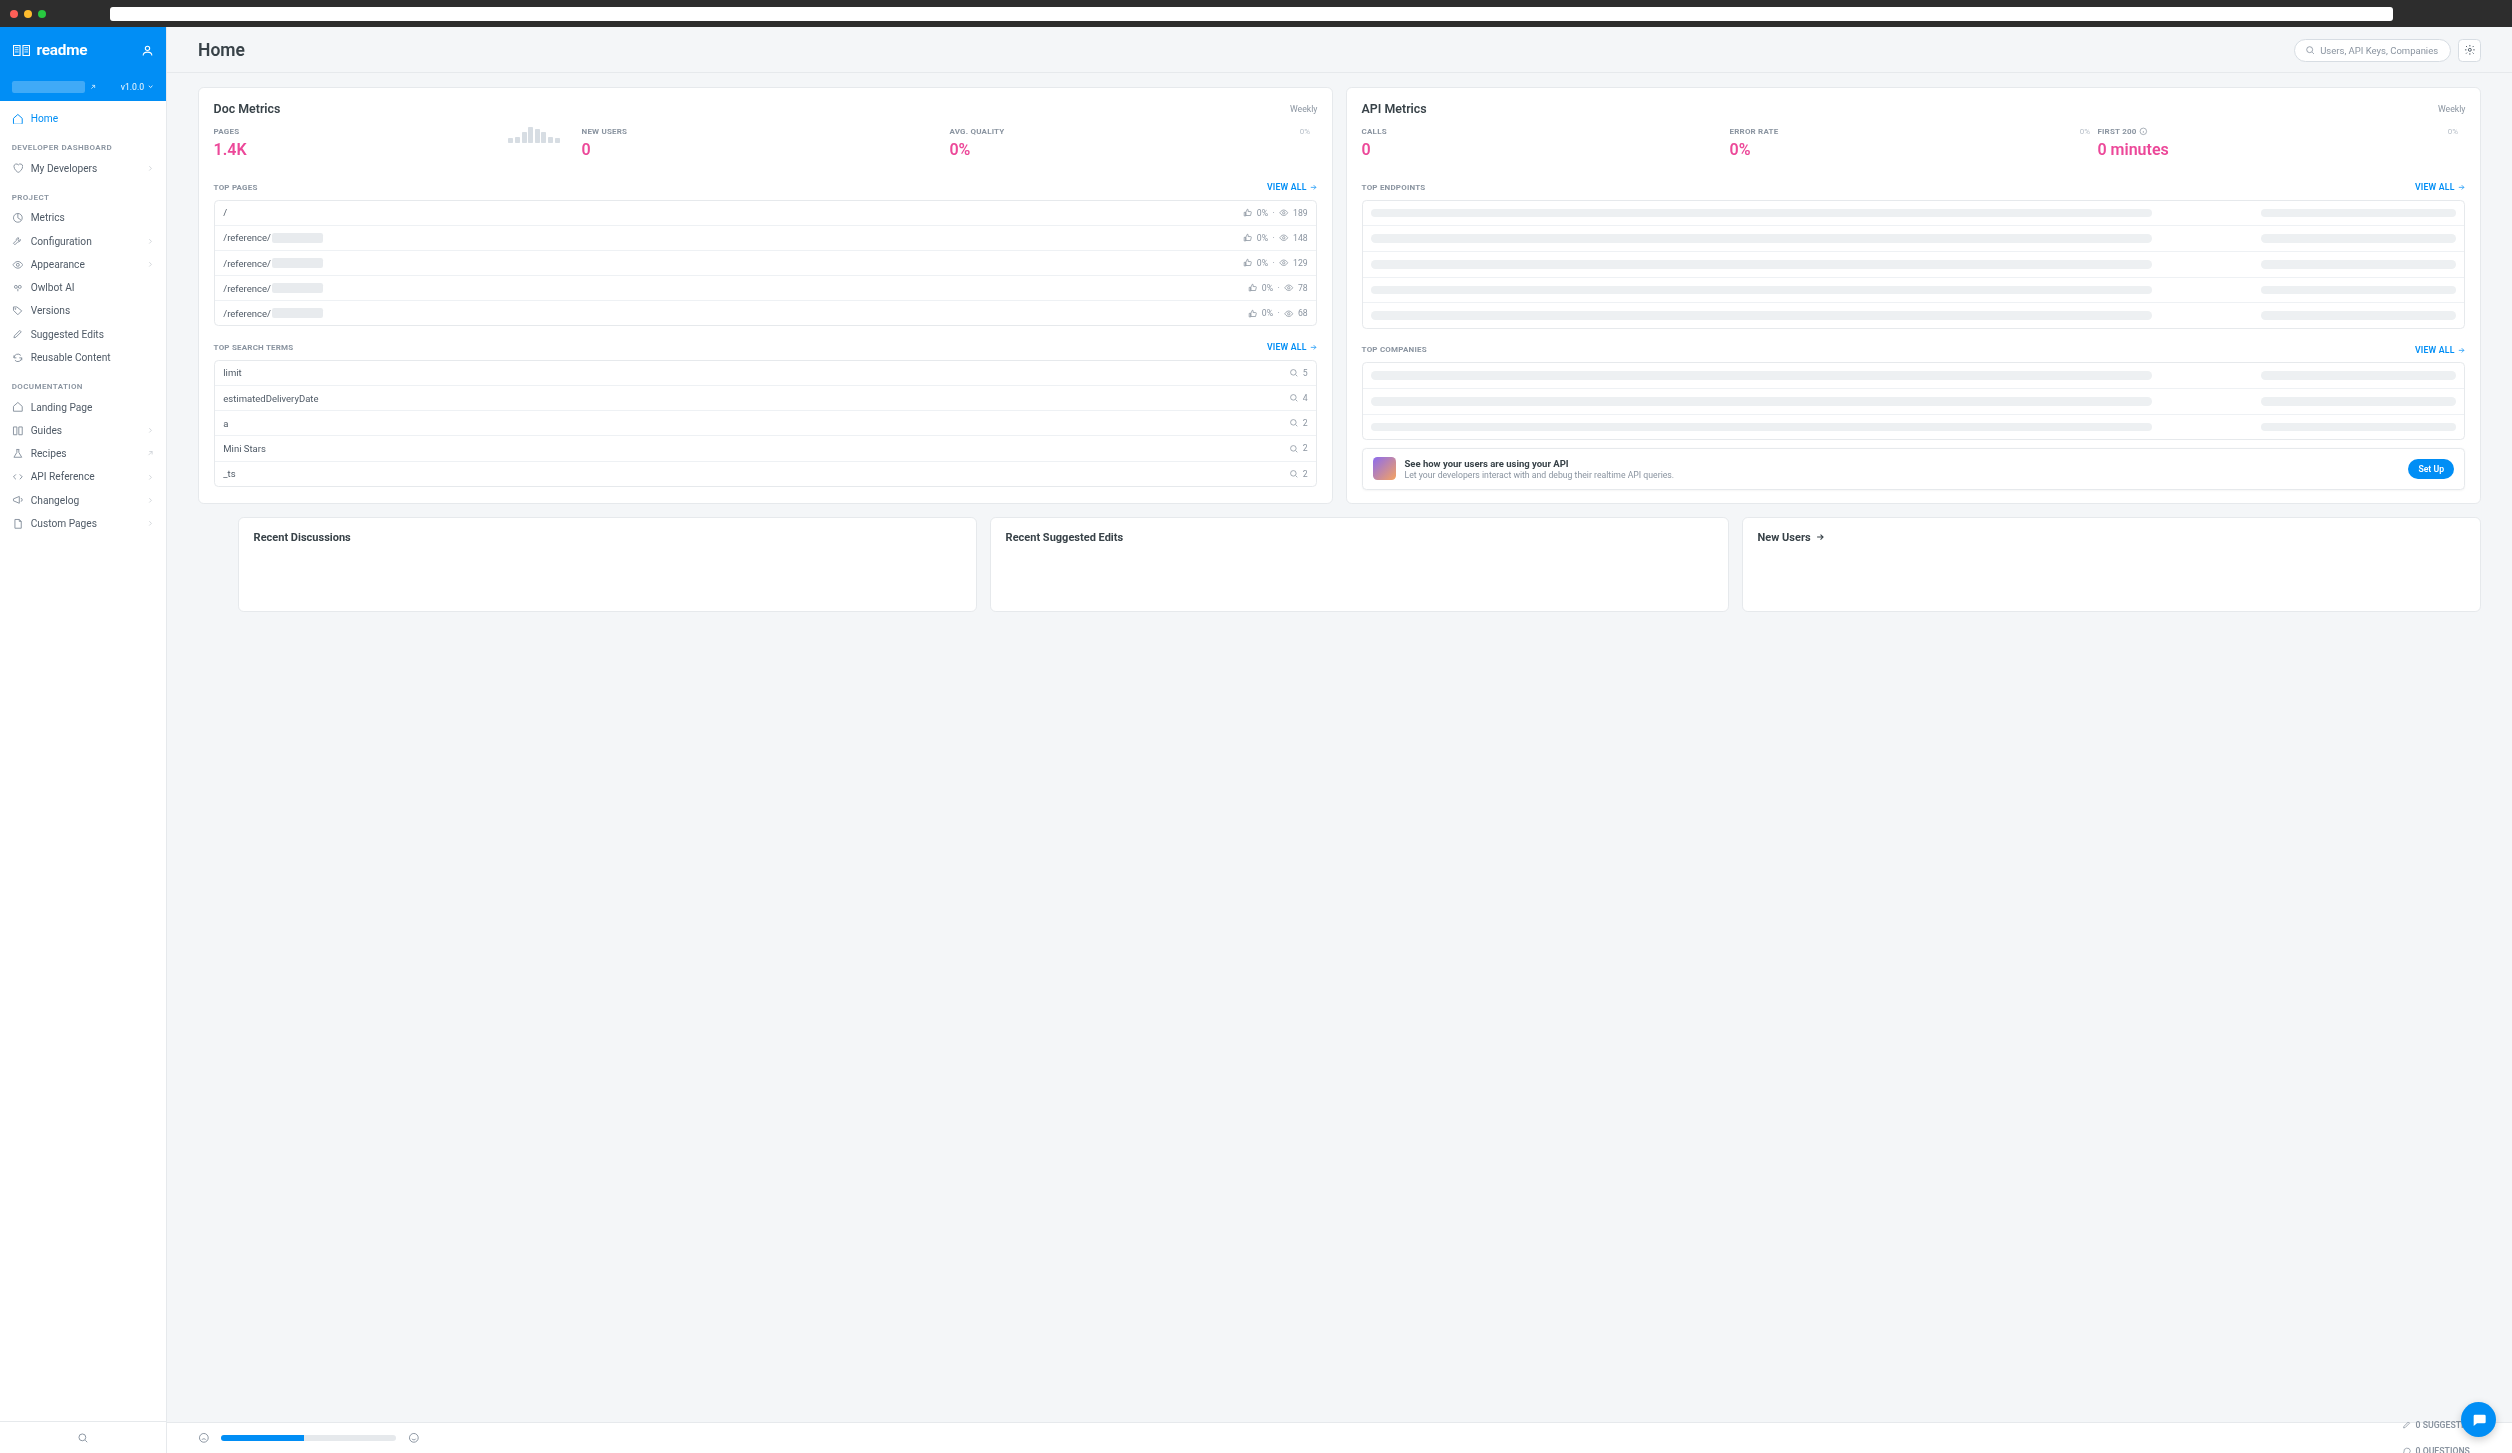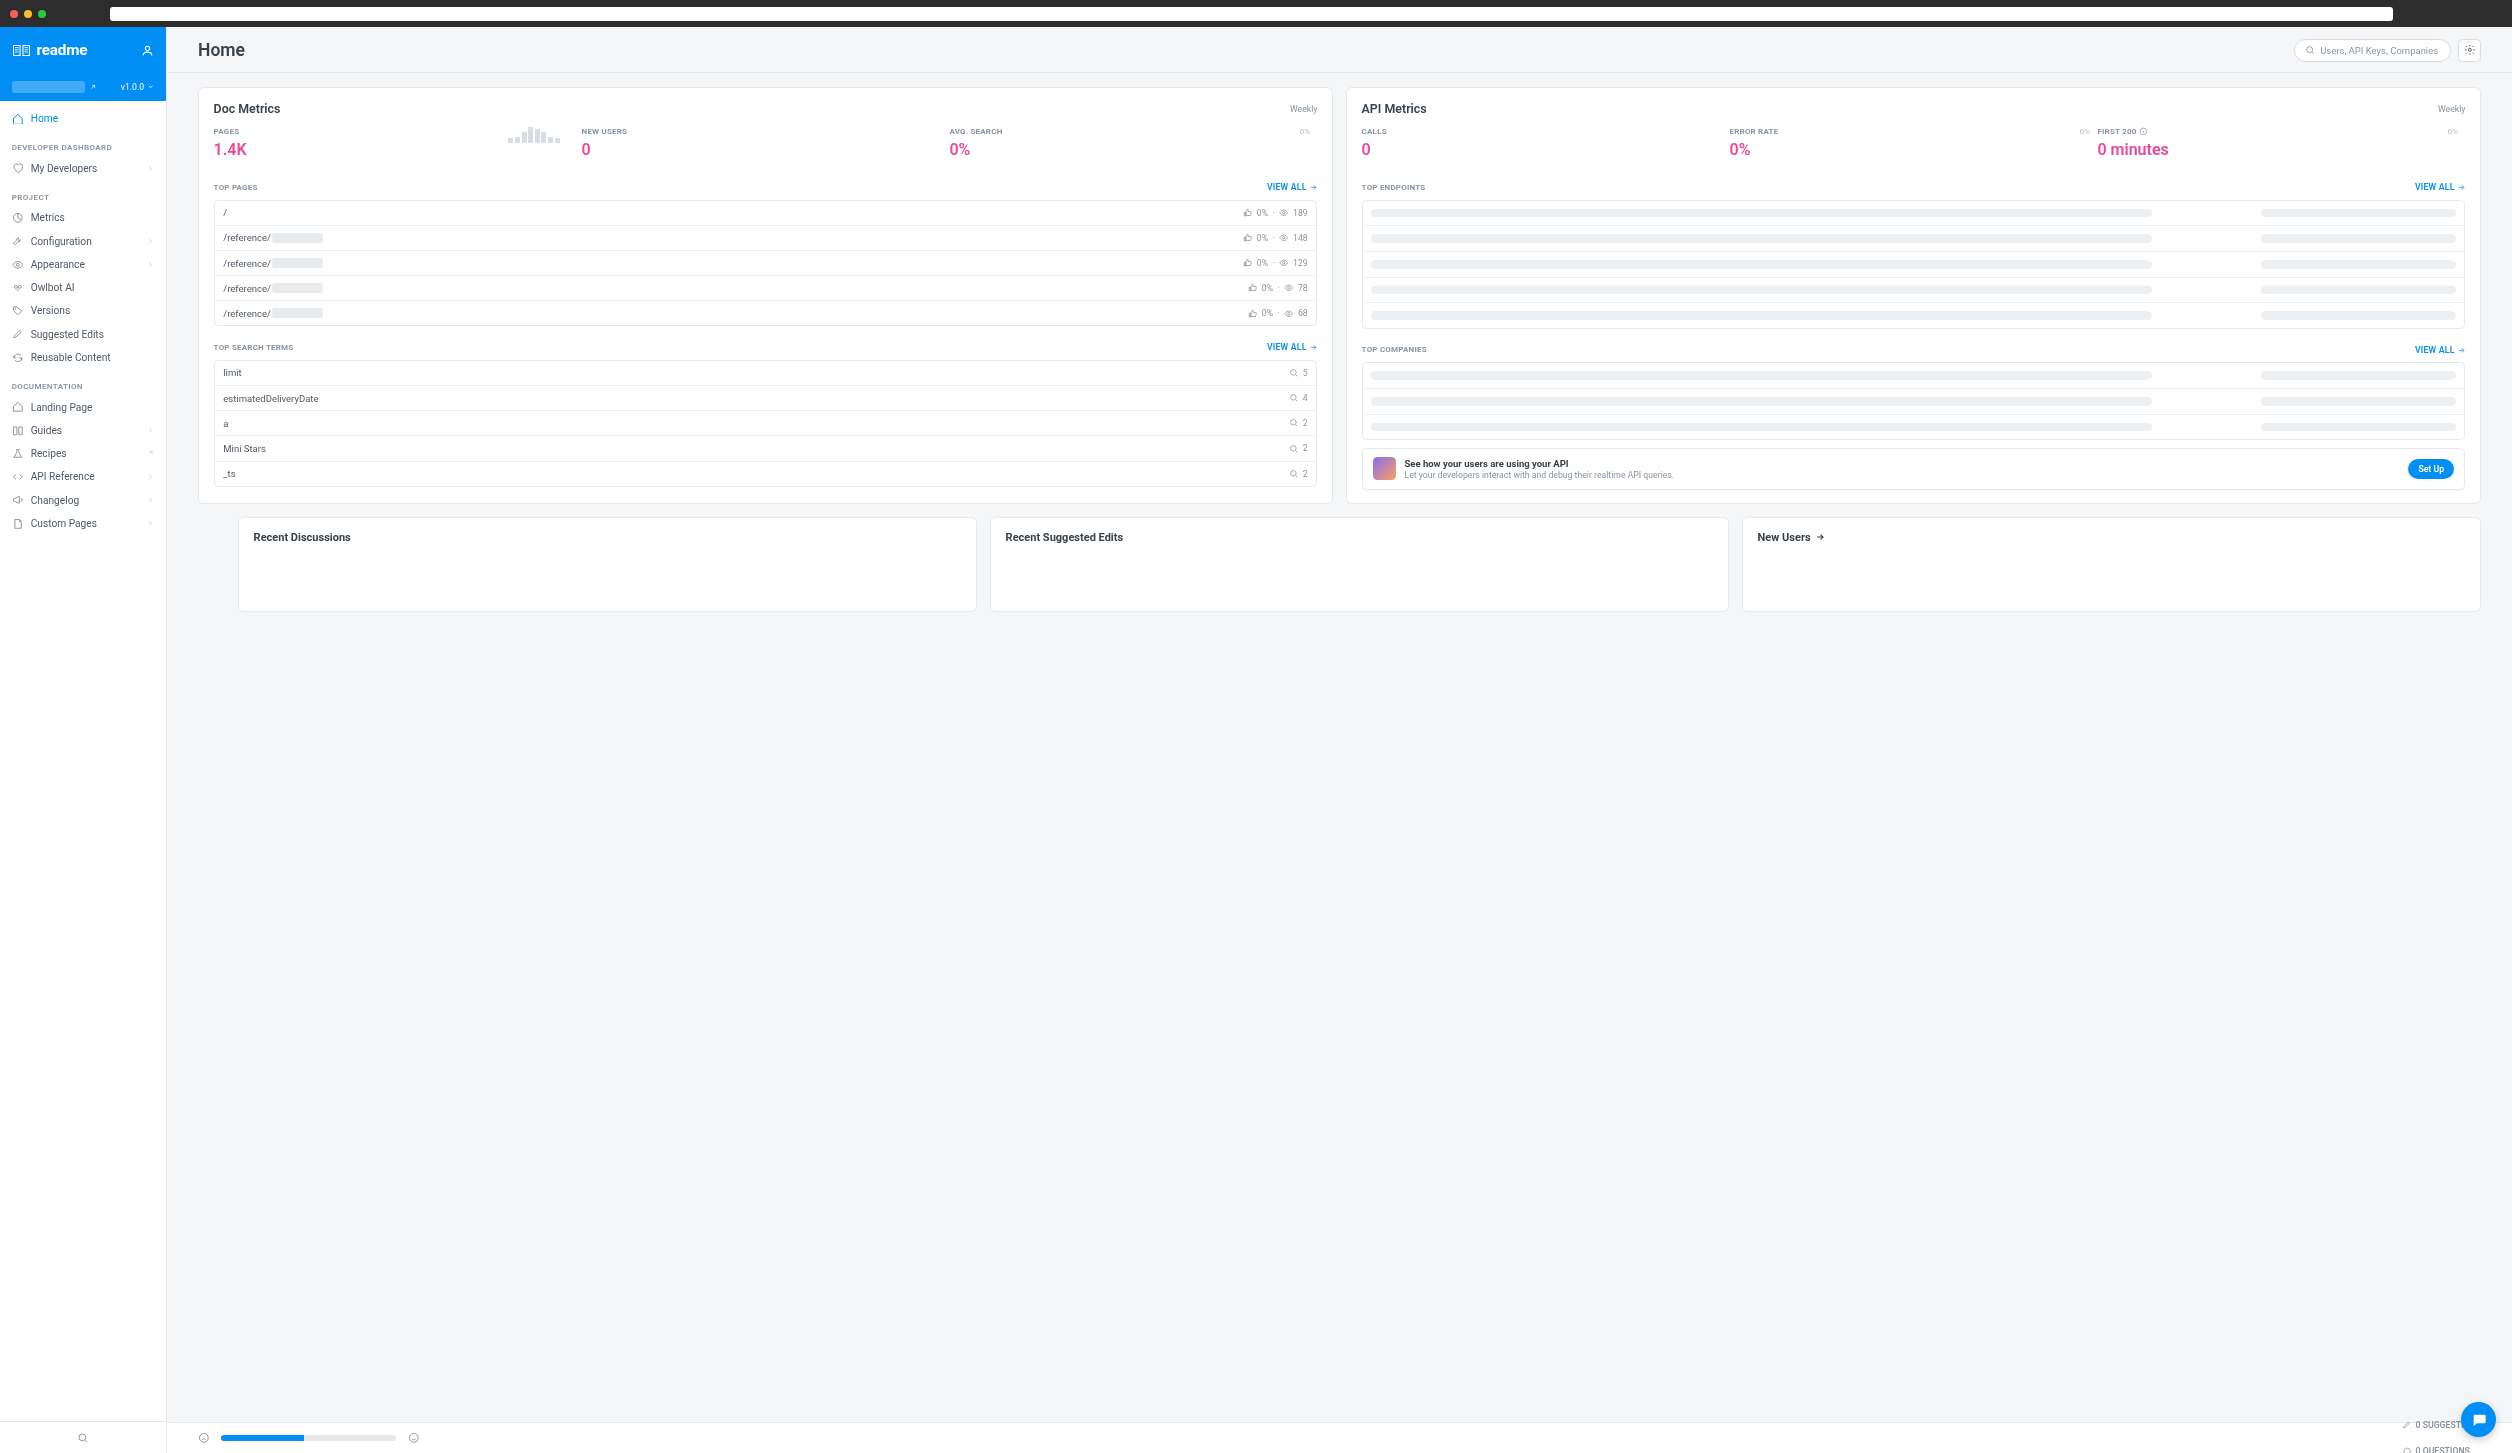--- a/index.html
+++ b/index.html
@@ -300,21 +300,21 @@
                   </div>
                 </div>
               </div>
               <div class="stat">
                 <div class="stat-l">NEW USERS</div>
                 <div class="stat-v">0</div>
               </div>
               <div class="stat">
                 <div class="stat-top">
                   <div>
-                    <div class="stat-l">AVG. SEARCH</div>
+                    <div class="stat-l">AVG. QUALITY</div>
                     <div class="stat-v">0%</div>
                   </div>
                   <div class="stat-d">0%</div>
                 </div>
               </div>
             </div>
             <div class="sub-hdr">
               <span>TOP PAGES</span>
               <span class="view-all">
                   <span>VIEW ALL</span>

